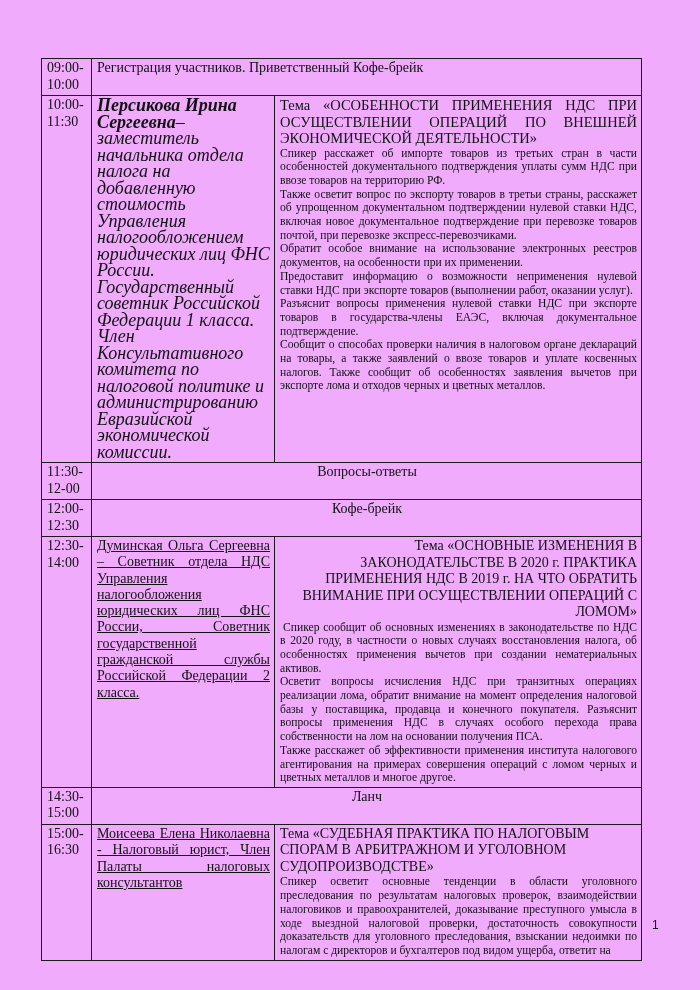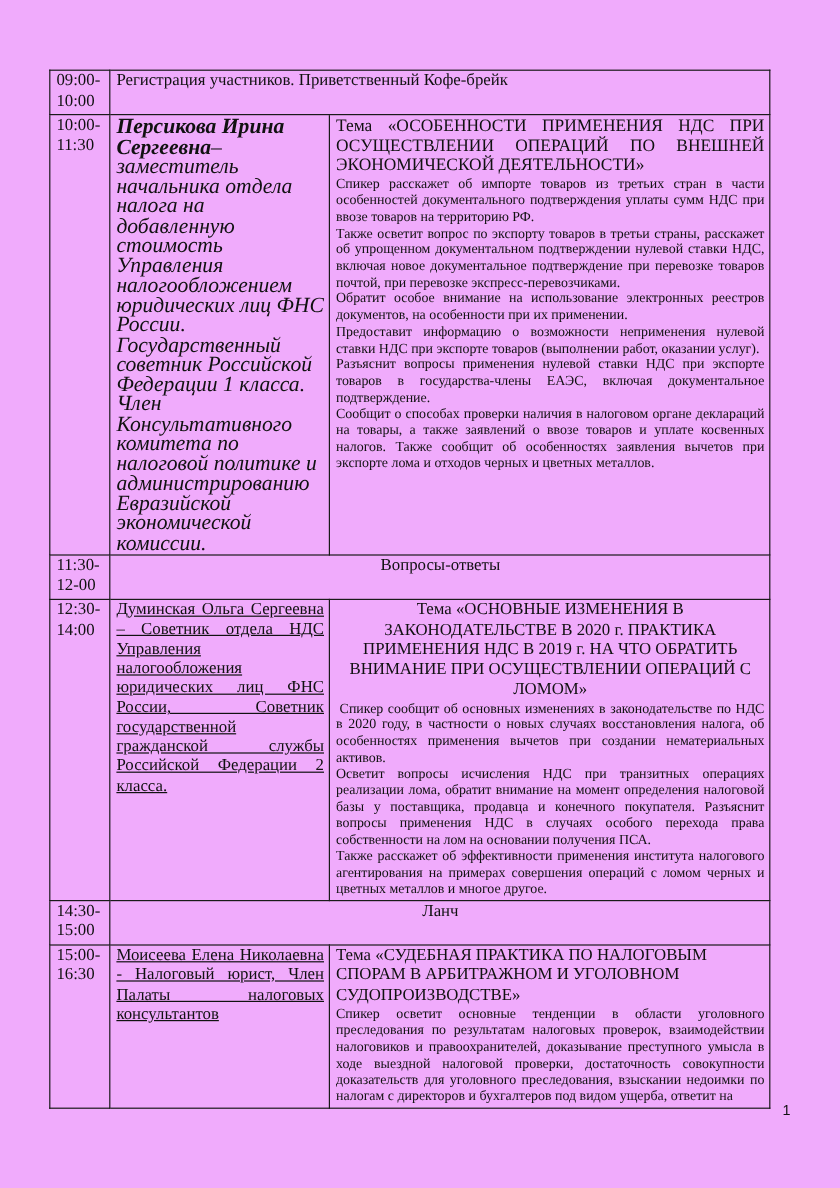--- a/index.html
+++ b/index.html
@@ -61,27 +61,32 @@
           </div>
         </td>
       </tr>
 
       <tr style="height:33px">
         <td class="time">11:30-
 12-00</td>
         <td colspan="2" class="plain center">Вопросы-ответы</td>
       </tr>
 
+      <tr style="height:33px">
+        <td class="time">12:00-
+12:30</td>
+        <td colspan="2" class="plain center">Кофе-брейк</td>
+      </tr>
 
       <tr style="height:248px">
         <td class="time">12:30-
 14:00</td>
         <td class="spk-just">Думинская Ольга Сергеевна – Советник отдела НДС Управления налогообложения юридических лиц ФНС России, Советник государственной гражданской службы Российской Федерации 2 класса.</td>
         <td>
-          <div class="topic-title" style="text-align:center">Тема «ОСНОВНЫЕ ИЗМЕНЕНИЯ В ЗАКОНОДАТЕЛЬСТВЕ В 2020 г. ПРАКТИКА ПРИМЕНЕНИЯ НДС В 2019 г. НА ЧТО ОБРАТИТЬ ВНИМАНИЕ ПРИ ОСУЩЕСТВЛЕНИИ ОПЕРАЦИЙ С ЛОМОМ»</div>
+          <div class="topic-title" style="text-align:right">Тема «ОСНОВНЫЕ ИЗМЕНЕНИЯ В ЗАКОНОДАТЕЛЬСТВЕ В 2020 г. ПРАКТИКА ПРИМЕНЕНИЯ НДС В 2019 г. НА ЧТО ОБРАТИТЬ ВНИМАНИЕ ПРИ ОСУЩЕСТВЛЕНИИ ОПЕРАЦИЙ С ЛОМОМ»</div>
           <div class="desc">
             <p class="indent">Спикер сообщит об основных изменениях в законодательстве по НДС в 2020 году, в частности о новых случаях восстановления налога, об особенностях применения вычетов при создании нематериальных активов.</p>
             <p>Осветит вопросы исчисления НДС при транзитных операциях реализации лома, обратит внимание на момент определения налоговой базы у поставщика, продавца и конечного покупателя. Разъяснит вопросы применения НДС в случаях особого перехода права собственности на лом на основании получения ПСА.</p>
             <p>Также расскажет об эффективности применения института налогового агентирования на примерах совершения операций с ломом черных и цветных металлов и многое другое.</p>
           </div>
         </td>
       </tr>
 
 
       <tr style="height:33px">

